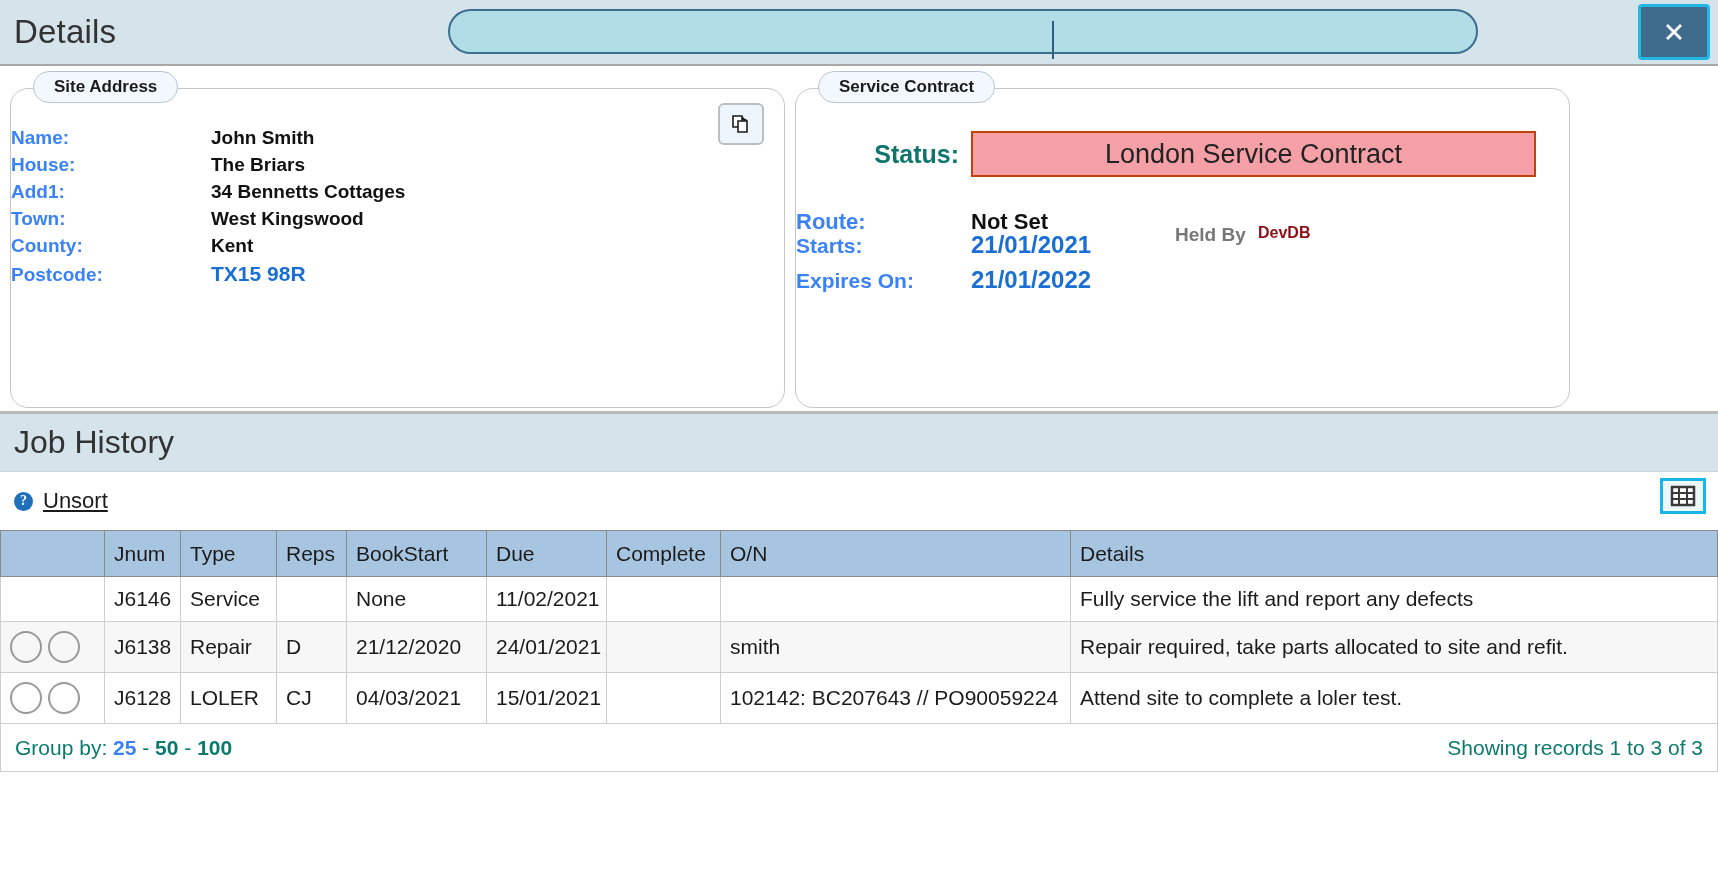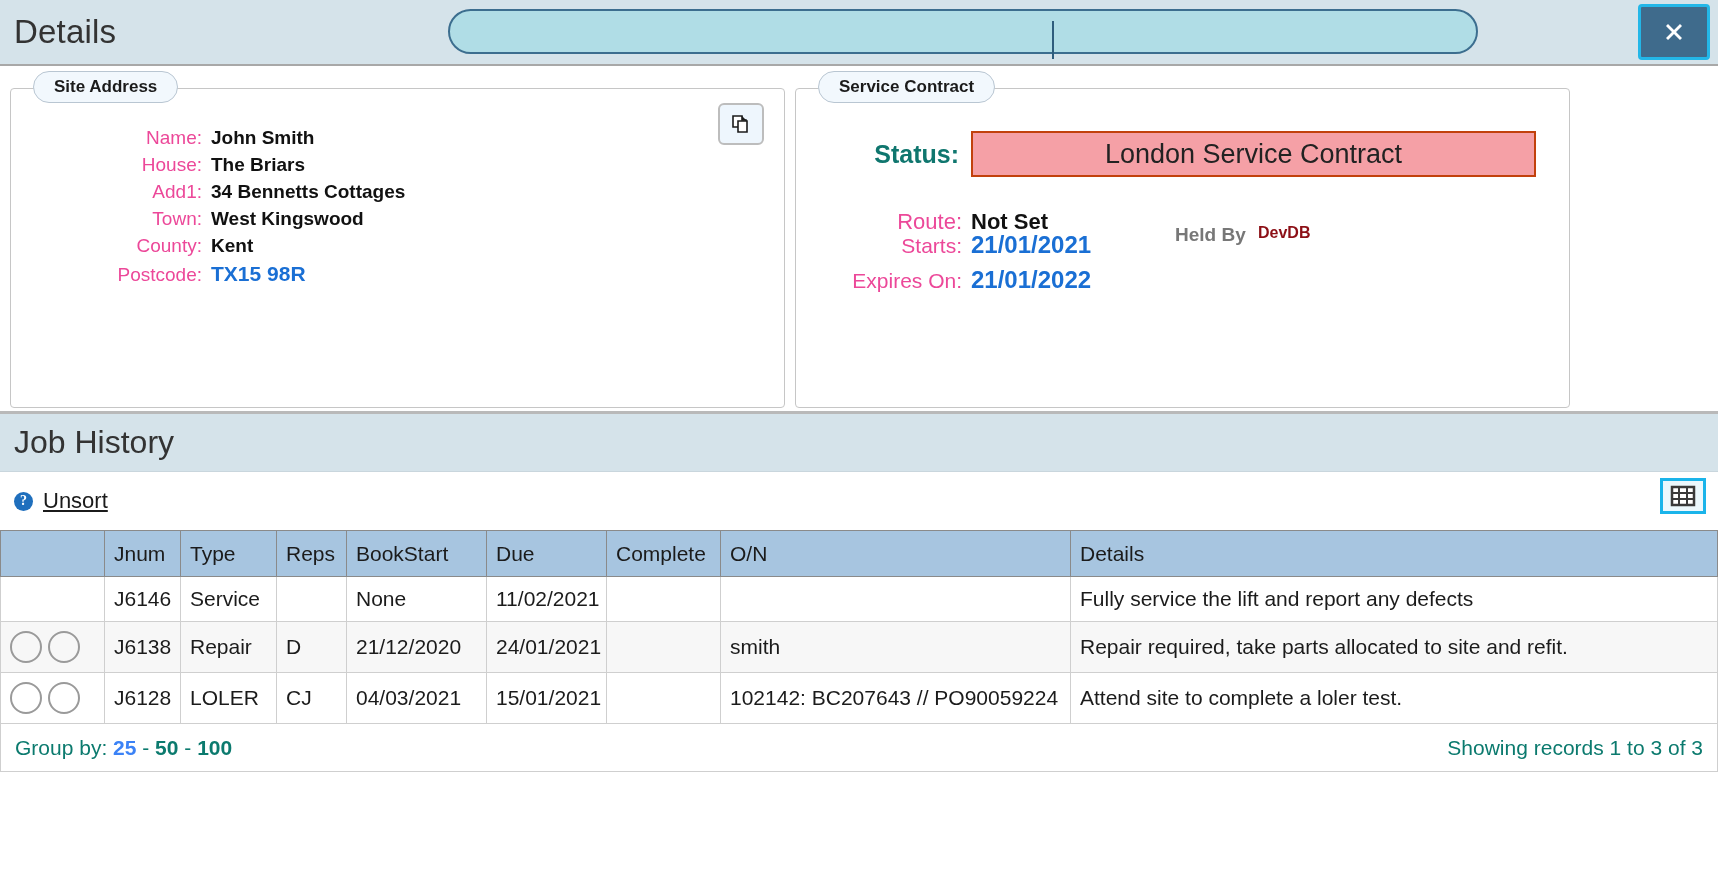--- a/index.html
+++ b/index.html
@@ -52,39 +52,39 @@
   
   .panels {
     position: relative;
     height: 348px;
     border-bottom: 3px solid #b9b9b9;
     background: #fff;
   }
   .fieldset {
     position: absolute; top: 22px;
     border: 1px solid #c6c6c6;
-    border-radius: 4px;
+    border-radius: 18px;
     background: #fff;
   }
   .fs-left  { left: 10px;  width: 775px; height: 320px; }
   .fs-right { left: 795px; width: 775px; height: 320px; }
   .legend {
     position: absolute; top: -18px; left: 22px;
     background: #f2f8fd;
     border: 1px solid #b9c6d2;
     border-radius: 16px;
     padding: 5px 20px;
     font-size: 17px; font-weight: bold; color: #1b1b1b;
     white-space: nowrap;
   }
 
   .field-row { display: flex; align-items: baseline; margin-bottom: 3px; }
   .f-label {
-    font-size: 19px; font-weight: normal; color: #ec4899;
-    text-align: right; padding-right: 9px;
+    font-size: 19px; font-weight: bold; color: #3b82f6;
+    padding-right: 9px;
   }
   .f-value { font-size: 19px; font-weight: bold; color: #111; }
   .f-value.blue { color: #1a6fd4; font-size: 21px; }
 
   .left-fields { position: absolute; left: 0; top: 38px; }
   .left-fields .f-label { width: 200px; }
   .left-fields .field-row { margin-bottom: 5px; }
 
   .copy-btn {
     position: absolute; right: 20px; top: 14px;

